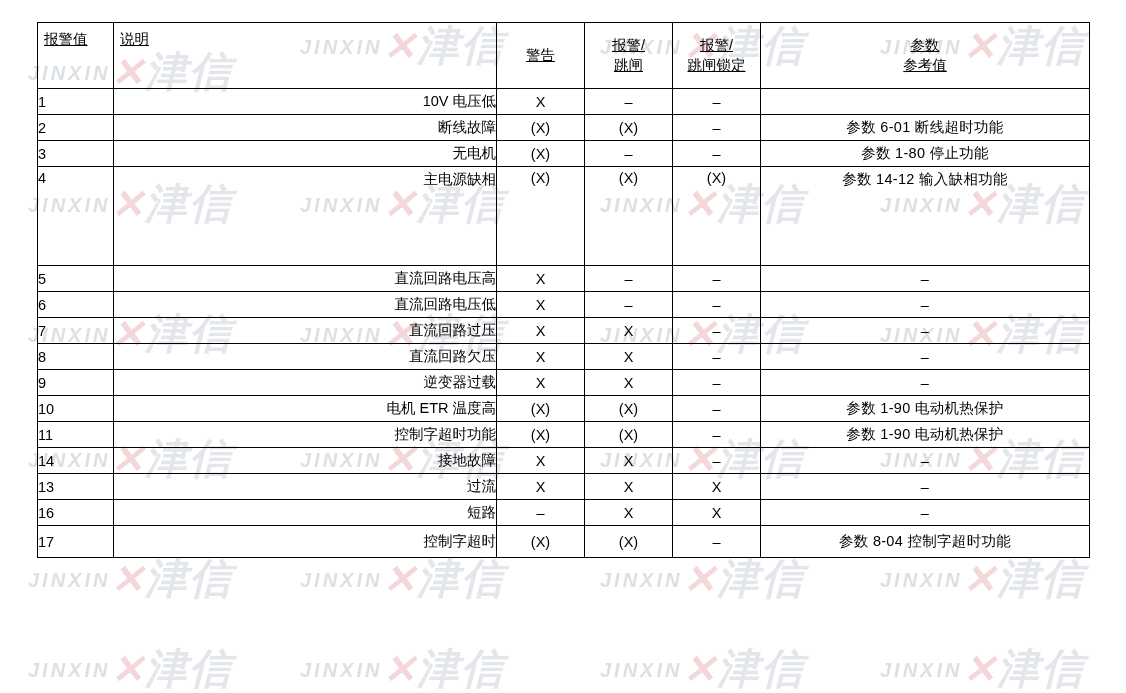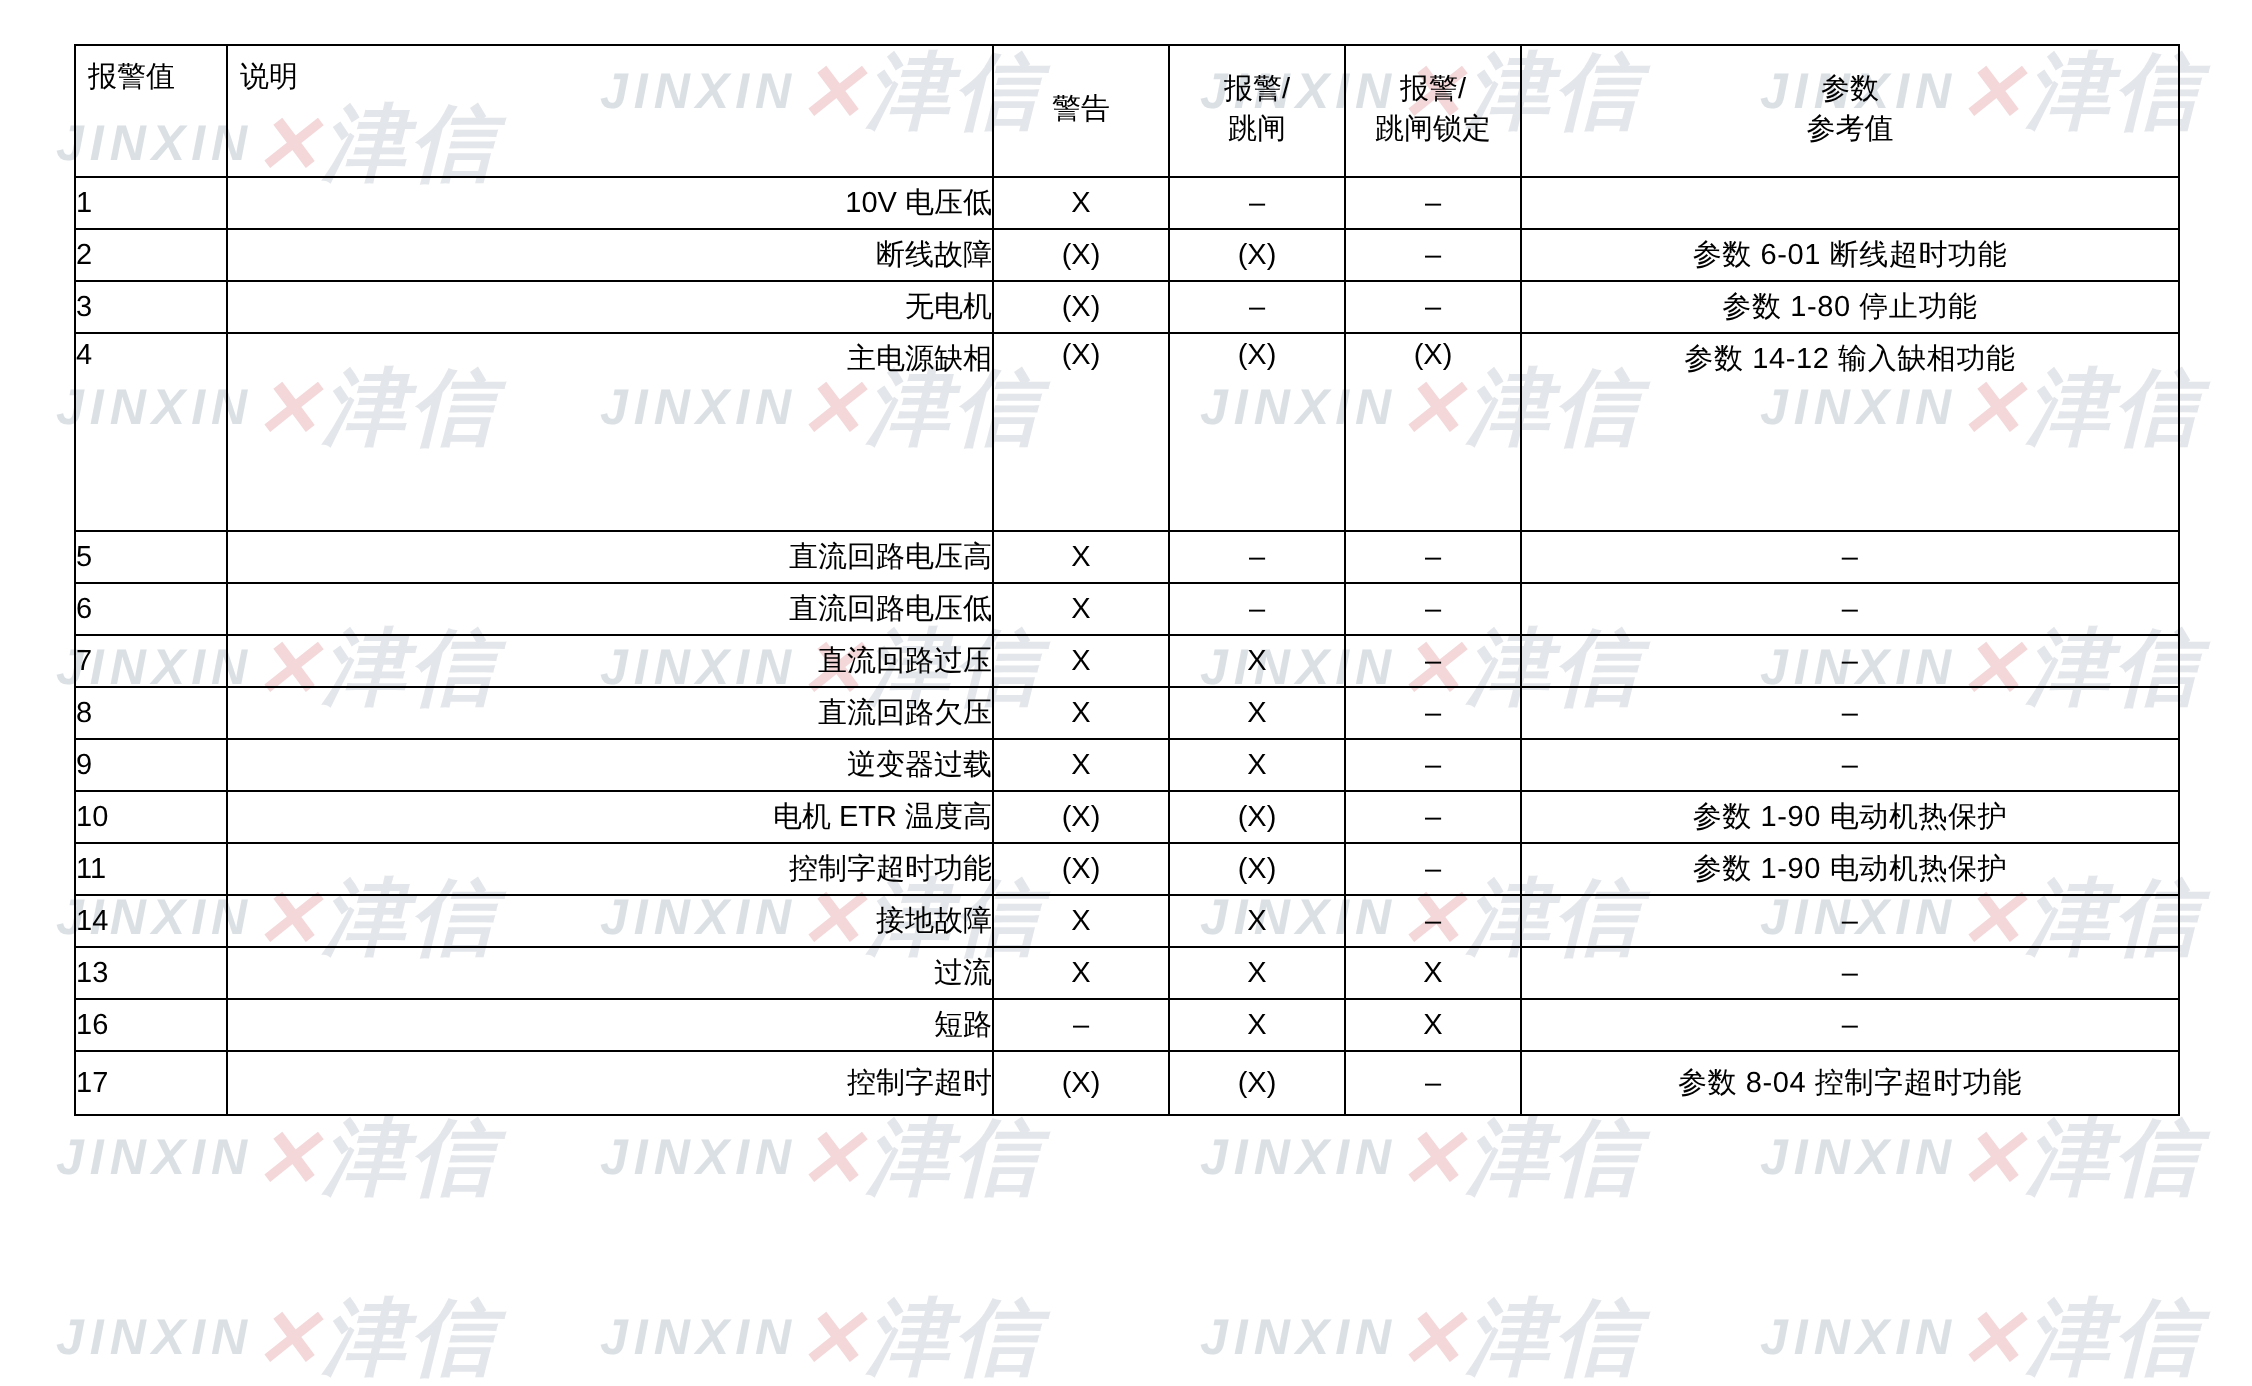--- a/index.html
+++ b/index.html
@@ -29,21 +29,21 @@
     position: absolute;
     white-space: nowrap;
     font-family: "Liberation Sans", sans-serif;
     font-style: italic;
     font-weight: bold;
     opacity: 0.50;
     user-select: none;
   }
   .wm .wm-jinxin {
     color: #b9c3cc;
-    font-size: 25px;
+    font-size: 20px;
     letter-spacing: 3px;
   }
   .wm .wm-mark {
     color: #e8b0b4;
     font-size: 40px;
     letter-spacing: 1px;
     position: relative;
     top: 6px;
   }
   .wm .wm-cn {
@@ -75,20 +75,21 @@
     font-family: "Liberation Sans", sans-serif;
     background: transparent;
     padding: 0;
   }
   thead th {
     font-weight: normal;
     text-align: center;
     vertical-align: middle;
     height: 58px;
     line-height: 1.35;
+    text-decoration: underline;
   }
   thead th.col-code,
   thead th.col-desc {
     text-align: left;
     vertical-align: top;
     padding-left: 6px;
     padding-top: 7px;
   }
   tbody td {
     height: 25px;

